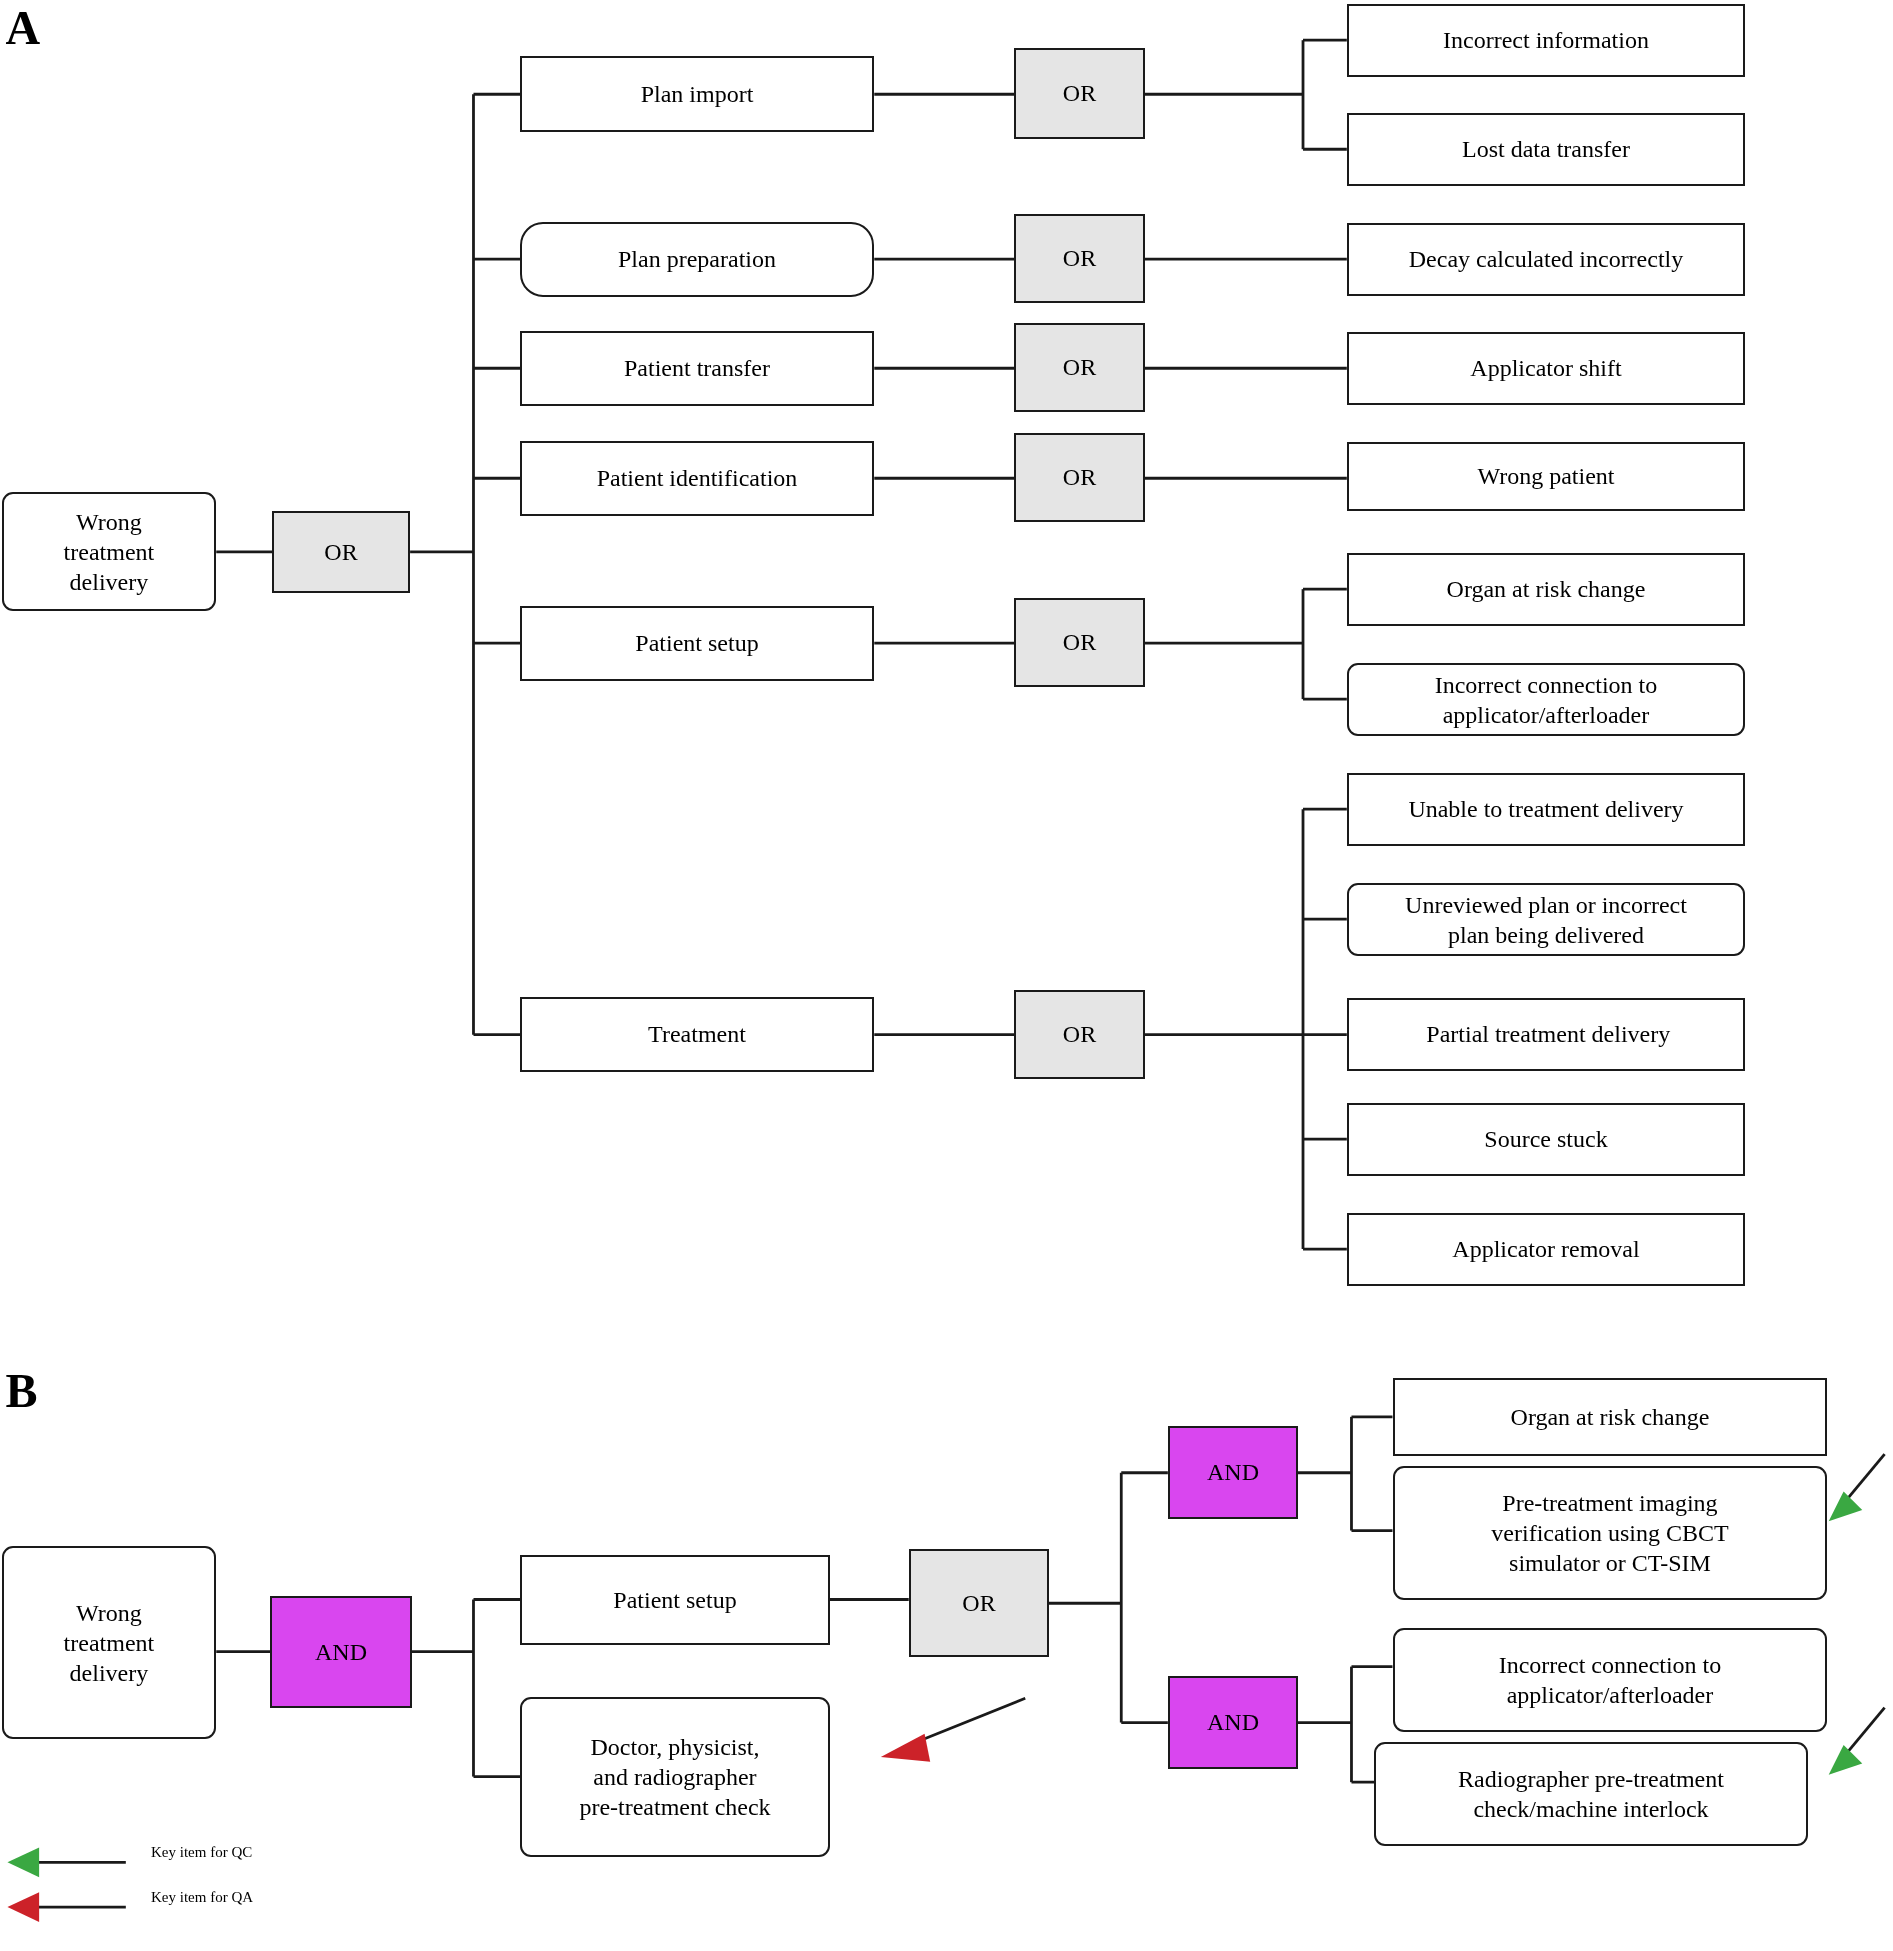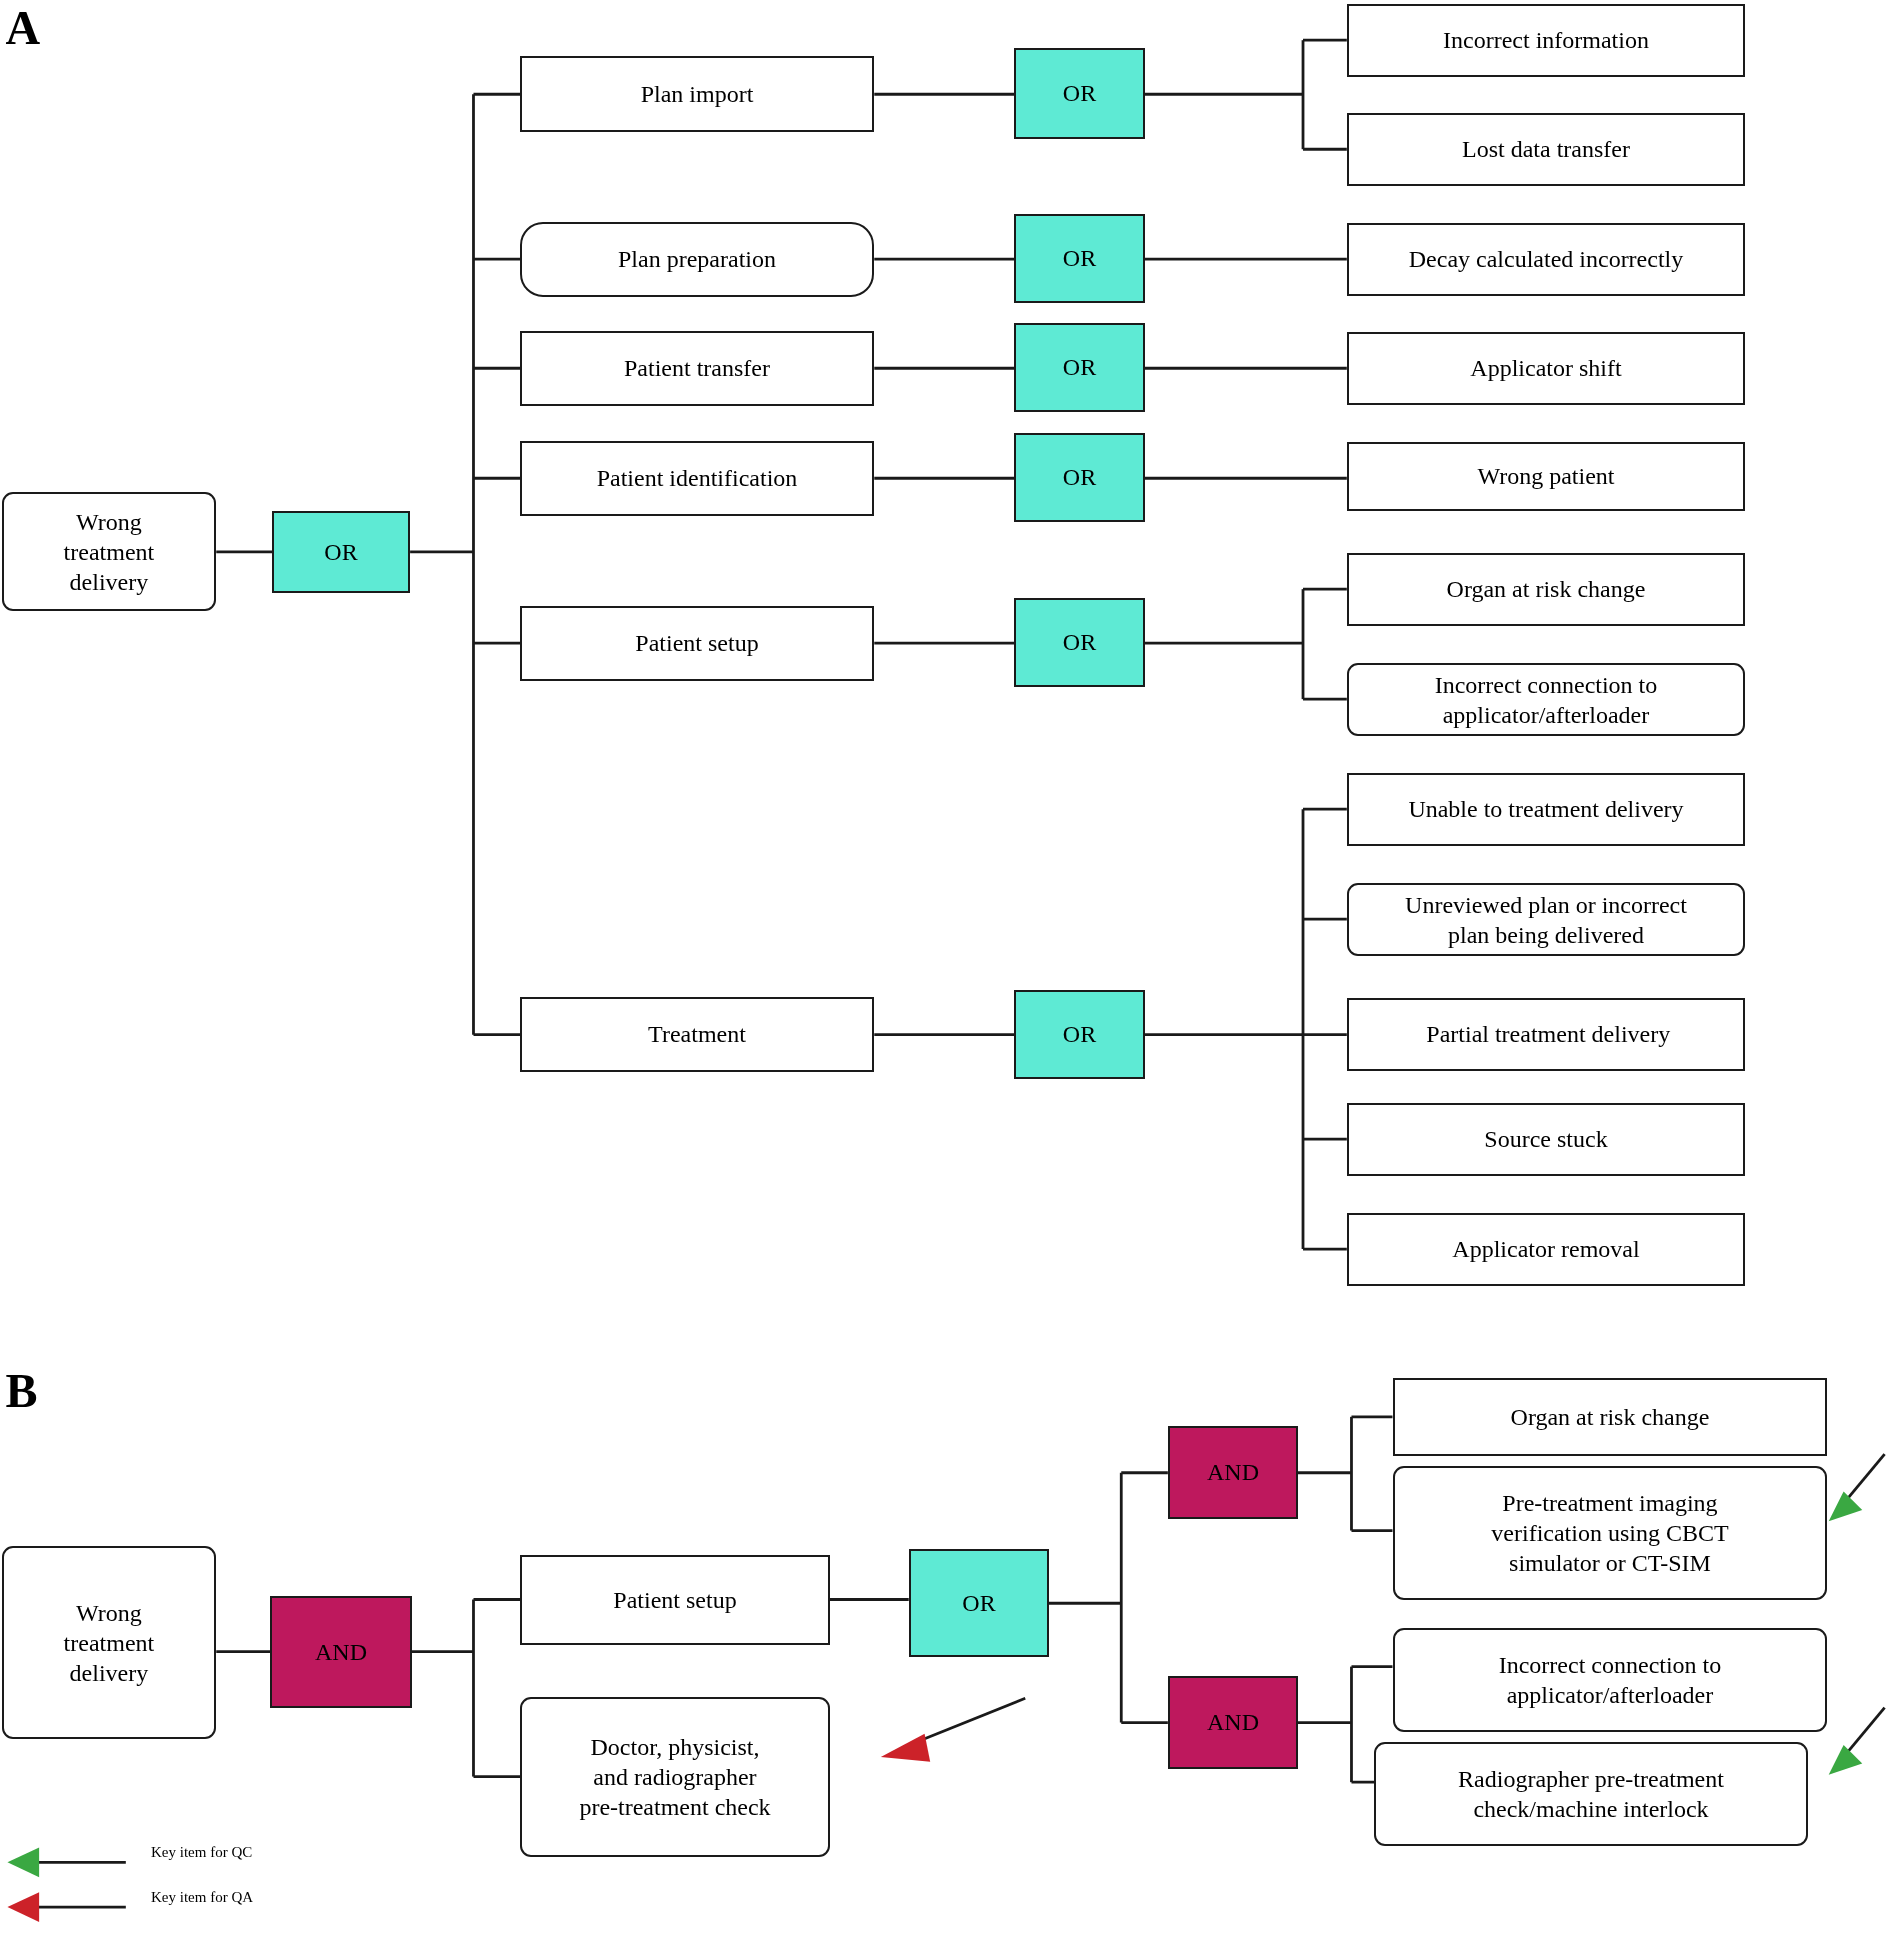--- a/index.html
+++ b/index.html
@@ -12,22 +12,22 @@
   }
 
   .node{
     position:absolute;box-sizing:border-box;
     border:2.8px solid #1a1a1a;background:#ffffff;
     display:flex;align-items:center;justify-content:center;
     text-align:center;color:#000;
     font-family:"Liberation Serif","DejaVu Serif",serif;
     font-size:24px;line-height:1.18;padding:1.9px 7.5px;
   }
-  .node.gate{background:#5eead4;}
-  .node.gate-plain{background:#be185d;}
+  .node.gate{background:#e5e5e5;}
+  .node.gate-plain{background:#d946ef;}
   .node.tall{line-height:1.25;border-radius:11px;}
 
   svg.wires{position:absolute;left:0;top:0;width:1893px;height:1951px;pointer-events:none;}
   svg.wires line, svg.wires path{stroke:#1a1a1a;stroke-width:3;fill:none;}
   .legend-row{position:absolute;display:flex;align-items:center;}
   .legend-label{margin-left:13px;white-space:nowrap;}
 </style>
 </head>
 <body>
 

